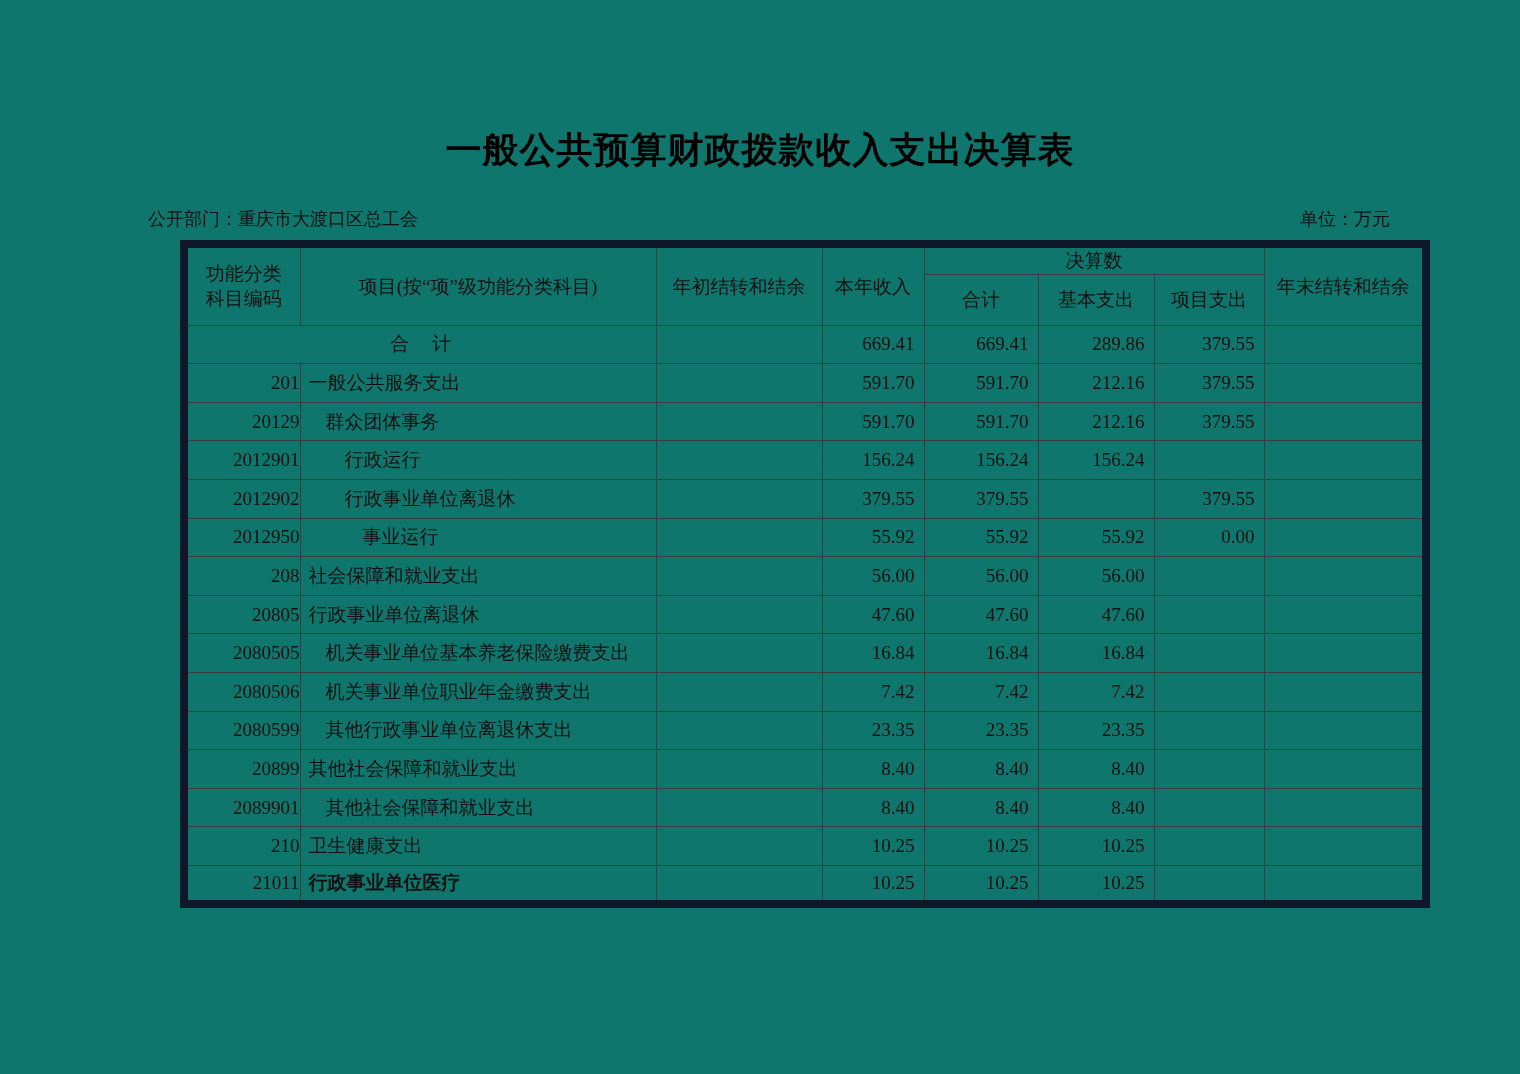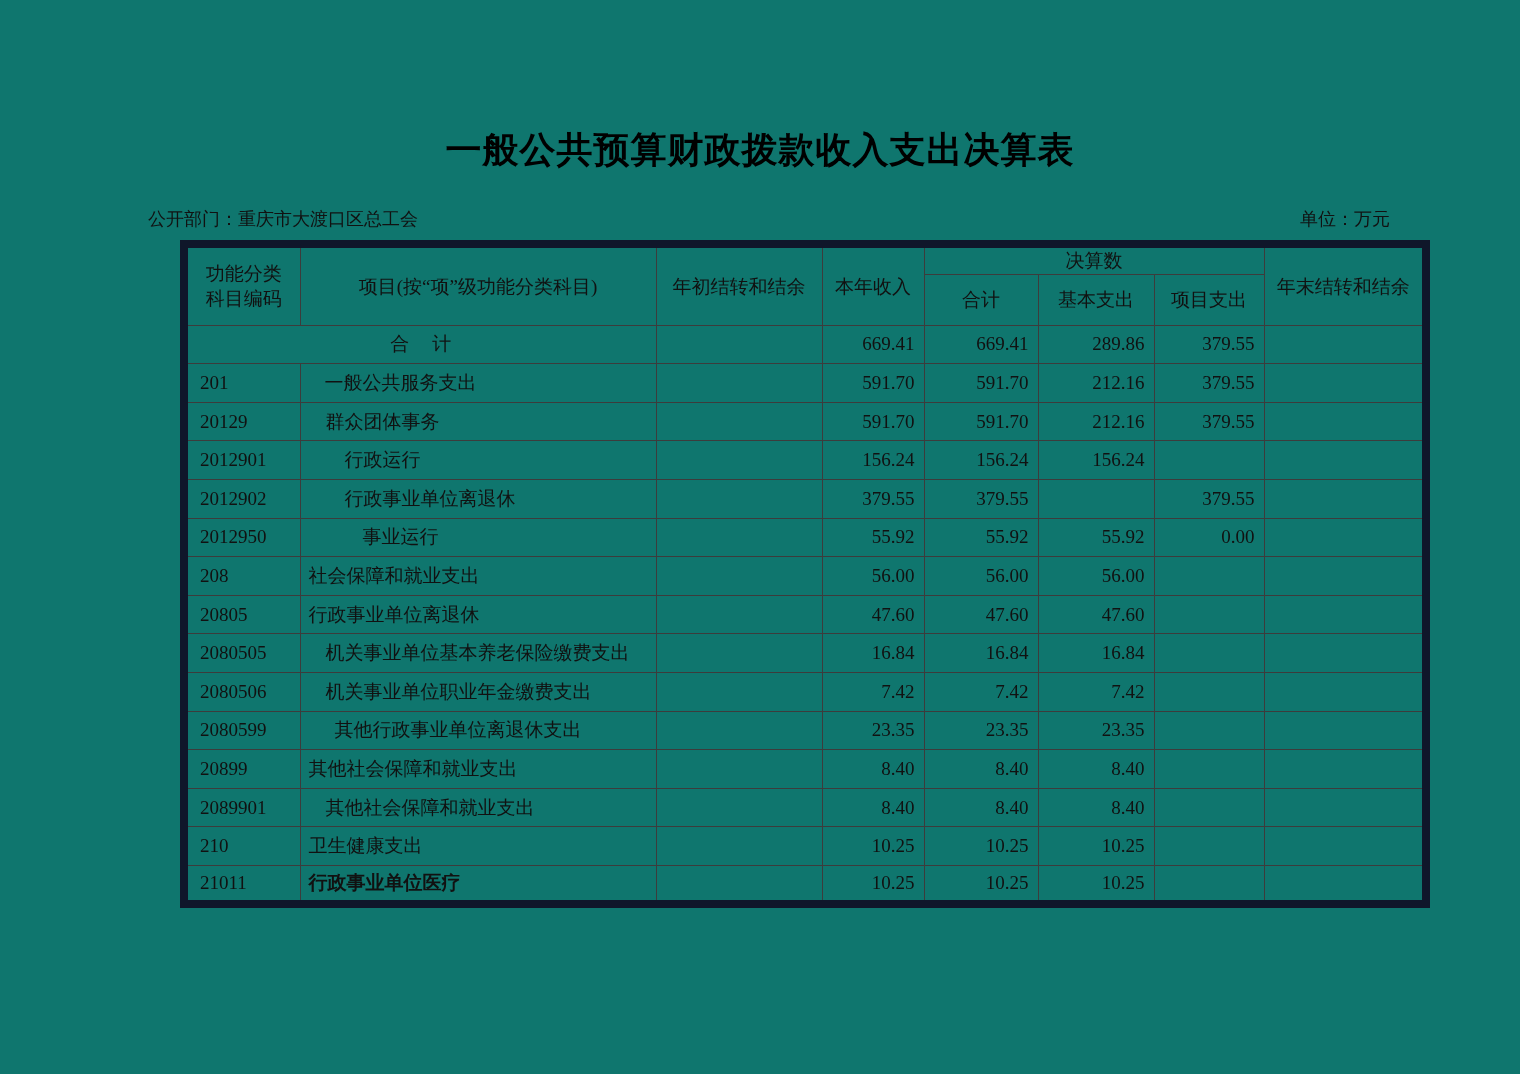--- a/index.html
+++ b/index.html
@@ -51,21 +51,21 @@
     font-size: 19px;
     font-weight: normal;
     vertical-align: middle;
     overflow: hidden;
     white-space: nowrap;
   }
   thead tr.h1 { height: 30px; }
   thead tr.h2 { height: 51px; }
   thead th { text-align: center; line-height: 1.35; }
   tbody tr { height: 38.6px; }
-  td.code { text-align: left; padding-left: 12px; }
+  td.code { text-align: right; padding-left: 12px; }
   td.item { text-align: left; }
   td.num  { text-align: right; padding-right: 9px; }
   td.total-label { text-align: center; letter-spacing: 2px; }
   .page-number {
     position: absolute;
     top: 948px;
     left: 0;
     width: 100%;
     text-align: center;
     font-size: 17px;
@@ -117,21 +117,21 @@
           <td colspan="2" class="total-label">合　计</td>
           <td class="num"></td>
           <td class="num">669.41</td>
           <td class="num">669.41</td>
           <td class="num">289.86</td>
           <td class="num">379.55</td>
           <td class="num"></td>
         </tr>
         <tr>
           <td class="code">201</td>
-          <td class="item" style="padding-left: 24px;">一般公共服务支出</td>
+          <td class="item" style="padding-left: 8px;">一般公共服务支出</td>
           <td class="num"></td>
           <td class="num">591.70</td>
           <td class="num">591.70</td>
           <td class="num">212.16</td>
           <td class="num">379.55</td>
           <td class="num"></td>
         </tr>
         <tr>
           <td class="code">20129</td>
           <td class="item" style="padding-left: 25px;">群众团体事务</td>
@@ -207,21 +207,21 @@
           <td class="item" style="padding-left: 25px;">机关事业单位职业年金缴费支出</td>
           <td class="num"></td>
           <td class="num">7.42</td>
           <td class="num">7.42</td>
           <td class="num">7.42</td>
           <td class="num"></td>
           <td class="num"></td>
         </tr>
         <tr>
           <td class="code">2080599</td>
-          <td class="item" style="padding-left: 34px;">其他行政事业单位离退休支出</td>
+          <td class="item" style="padding-left: 25px;">其他行政事业单位离退休支出</td>
           <td class="num"></td>
           <td class="num">23.35</td>
           <td class="num">23.35</td>
           <td class="num">23.35</td>
           <td class="num"></td>
           <td class="num"></td>
         </tr>
         <tr>
           <td class="code">20899</td>
           <td class="item" style="padding-left: 8px;">其他社会保障和就业支出</td>

